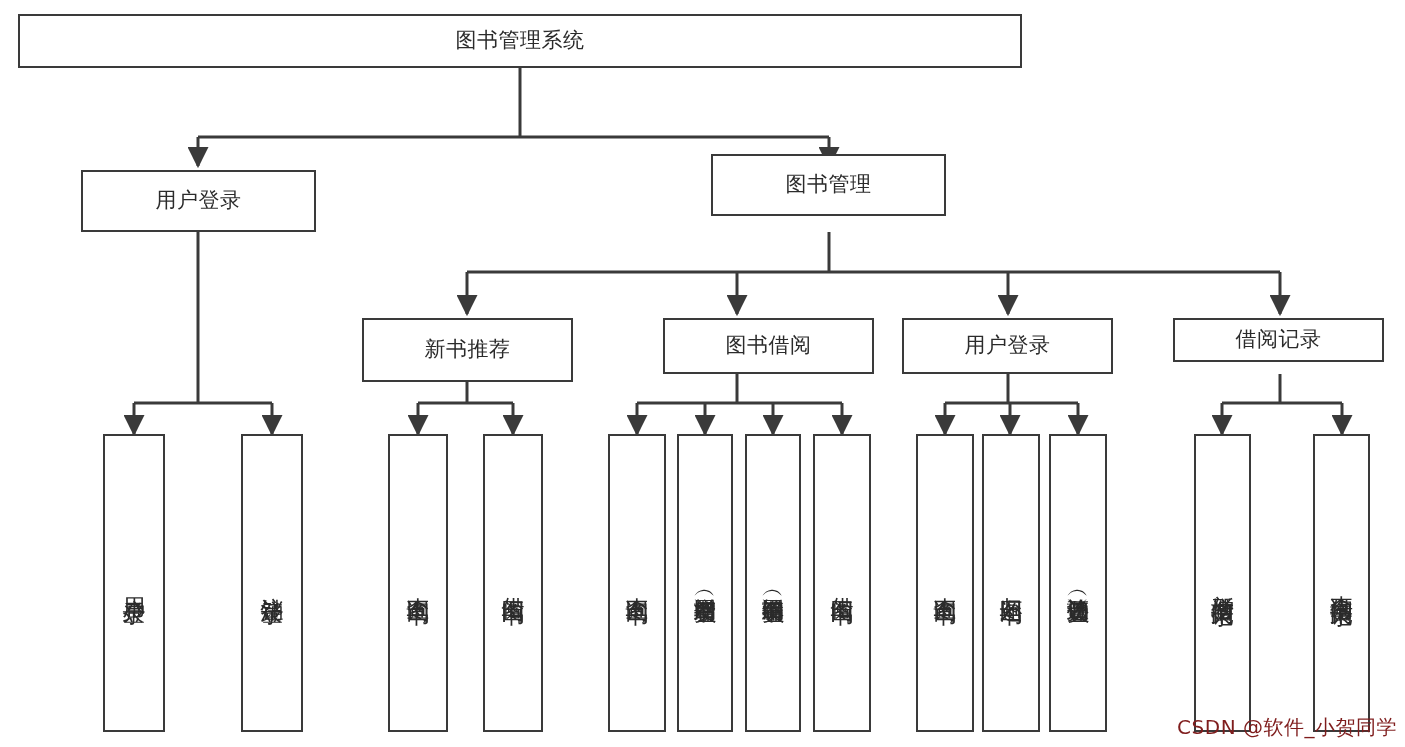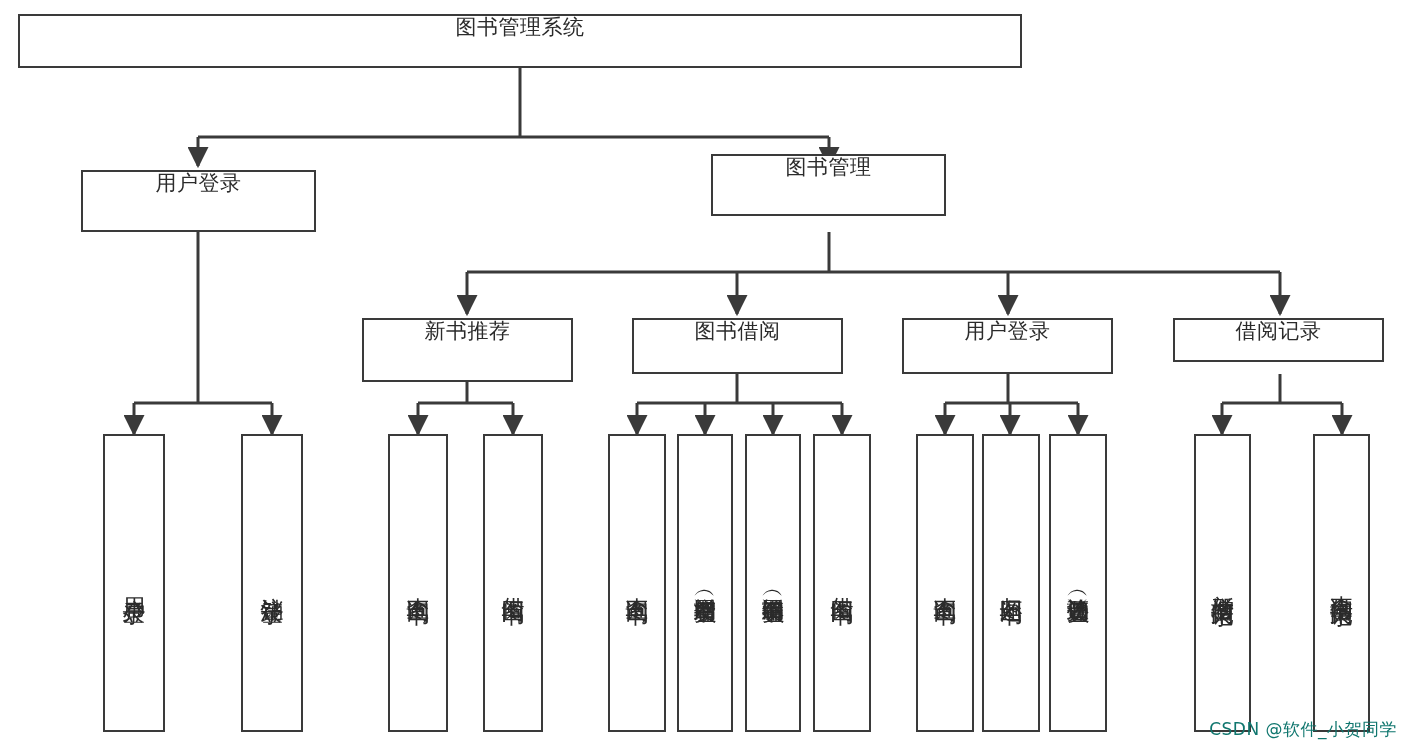--- a/index.html
+++ b/index.html
@@ -25,20 +25,21 @@
     width: 1405px;
     height: 747px;
     pointer-events: none;
   }
   .node {
     position: absolute;
     box-sizing: border-box;
     border: 2px solid #3a3a3a;
     background: #ffffff;
     display: flex;
+    align-items: center;
     justify-content: center;
     color: #2b2b2b;
     line-height: 1.12;
   }
   .node .label {
     display: block;
     text-align: center;
   }
   
   .node.horiz .label {
@@ -61,22 +62,22 @@
     max-height: 100%;
   }
   .node.vert.tight .label {
     font-size: 22px;
     letter-spacing: 0.5px;
   }
   #watermark {
     position: absolute;
     right: 8px;
     bottom: 6px;
-    font-size: 17px;
-    color: #0f766e;
+    font-size: 20px;
+    color: #7f1d1d;
     letter-spacing: 0.5px;
     white-space: nowrap;
     user-select: none;
   }
 </style>
 </head>
 <body>
 
 <div id="diagram-root">
 
@@ -137,21 +138,21 @@
   <div class="node horiz" style="left:81px; top:170px; width:235px; height:62px;">
     <span class="label">用户登录</span>
   </div>
   <div class="node horiz" style="left:711px; top:154px; width:235px; height:62px;">
     <span class="label">图书管理</span>
   </div>
 
   <div class="node horiz" style="left:362px; top:318px; width:211px; height:64px;">
     <span class="label">新书推荐</span>
   </div>
-  <div class="node horiz" style="left:632px; top:318px; width:211px; height:56px;">
+  <div class="node horiz" style="left:663px; top:318px; width:211px; height:56px;">
     <span class="label">图书借阅</span>
   </div>
   <div class="node horiz" style="left:902px; top:318px; width:211px; height:56px;">
     <span class="label">用户登录</span>
   </div>
   <div class="node horiz" style="left:1173px; top:318px; width:211px; height:44px;">
     <span class="label">借阅记录</span>
   </div>
 
   <div class="node vert" style="left:103px; top:434px; width:62px; height:298px;">

